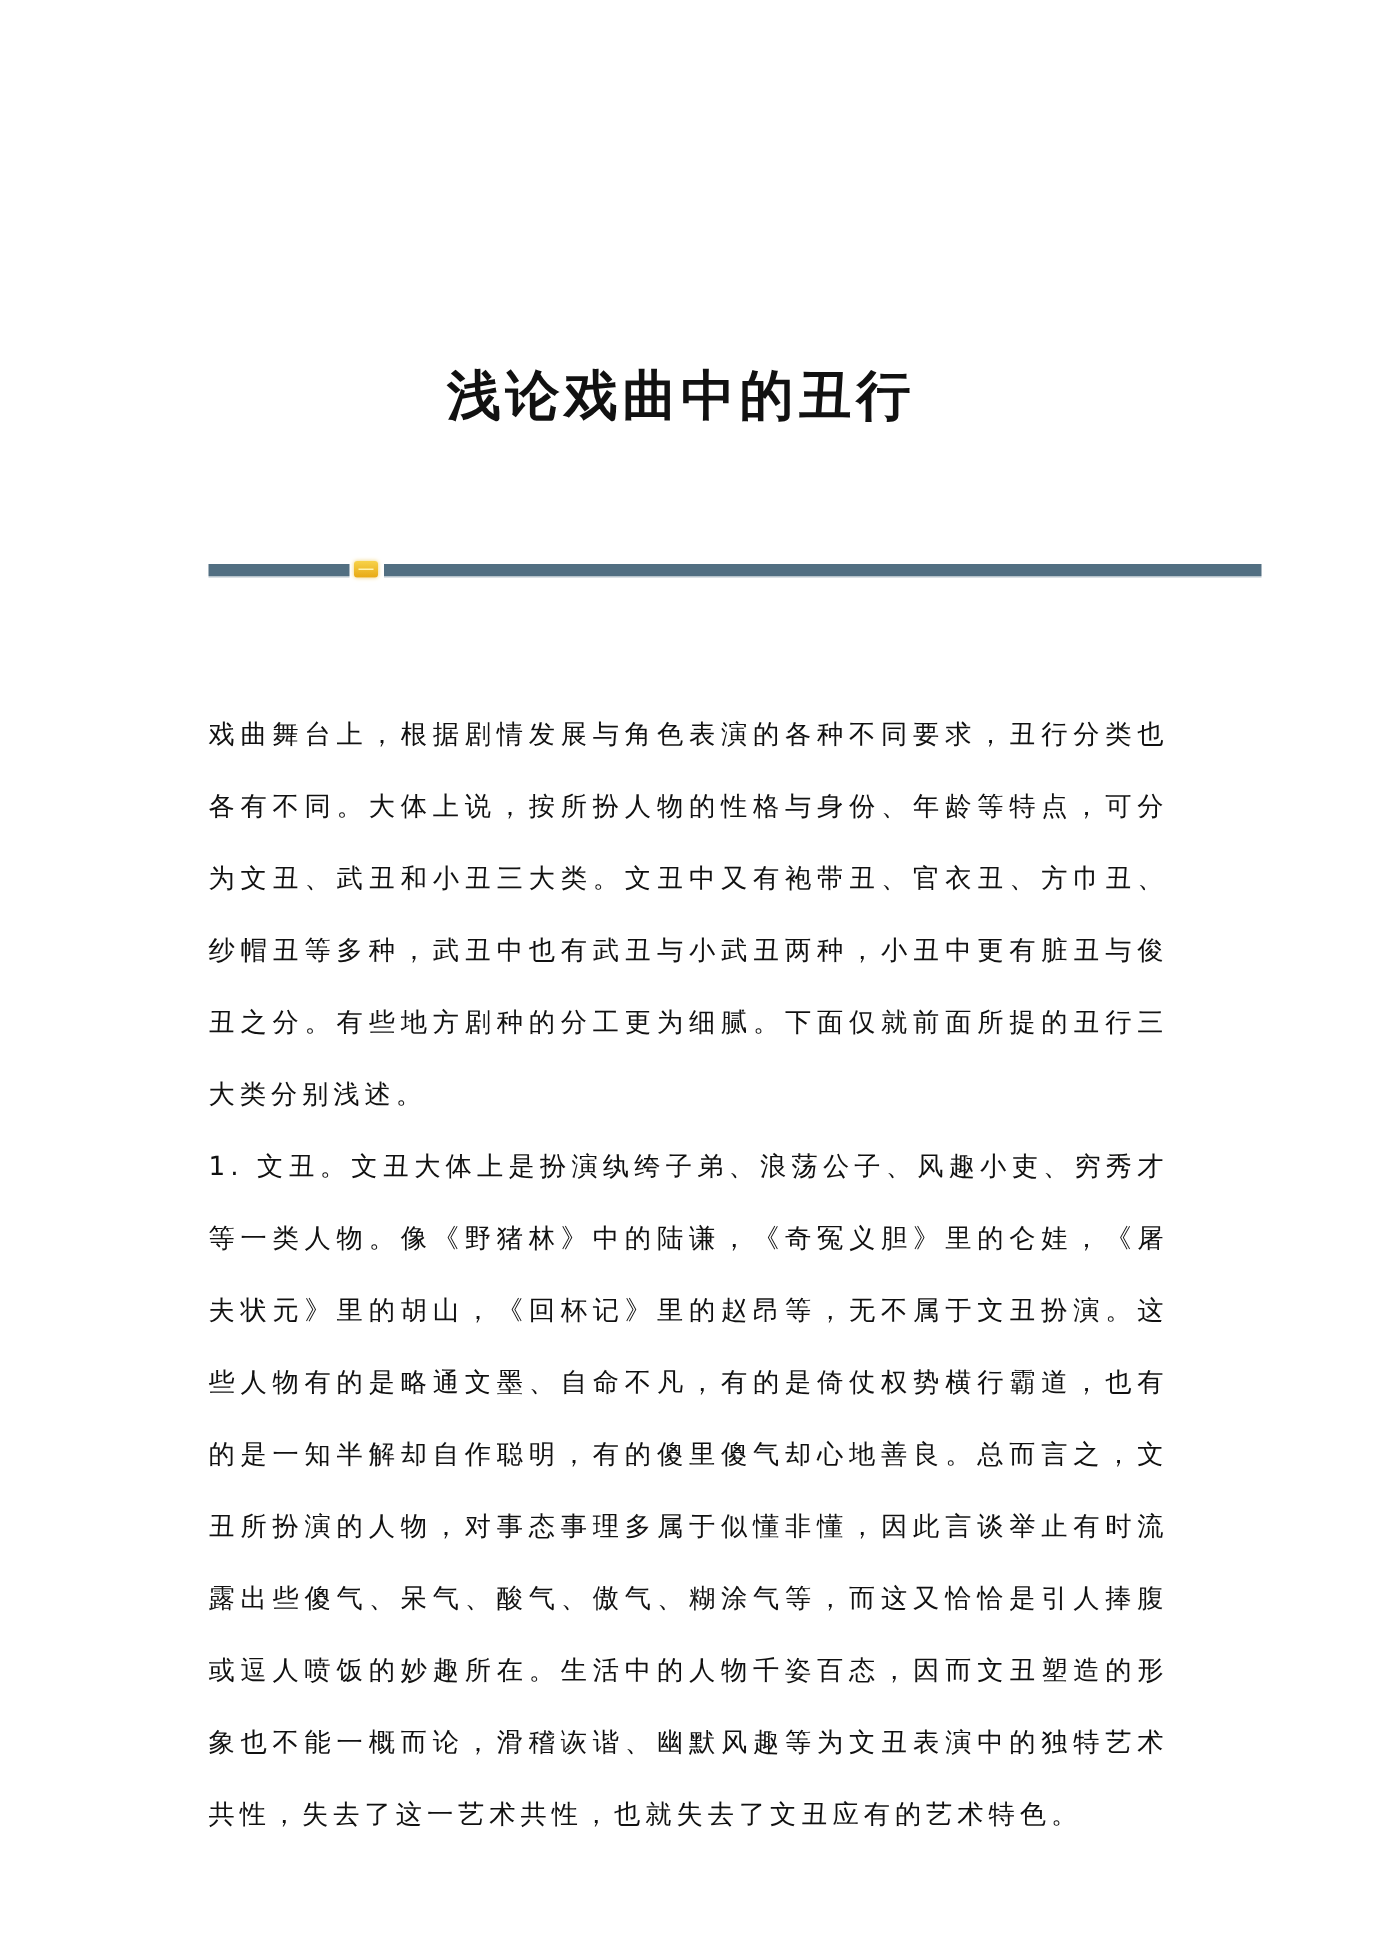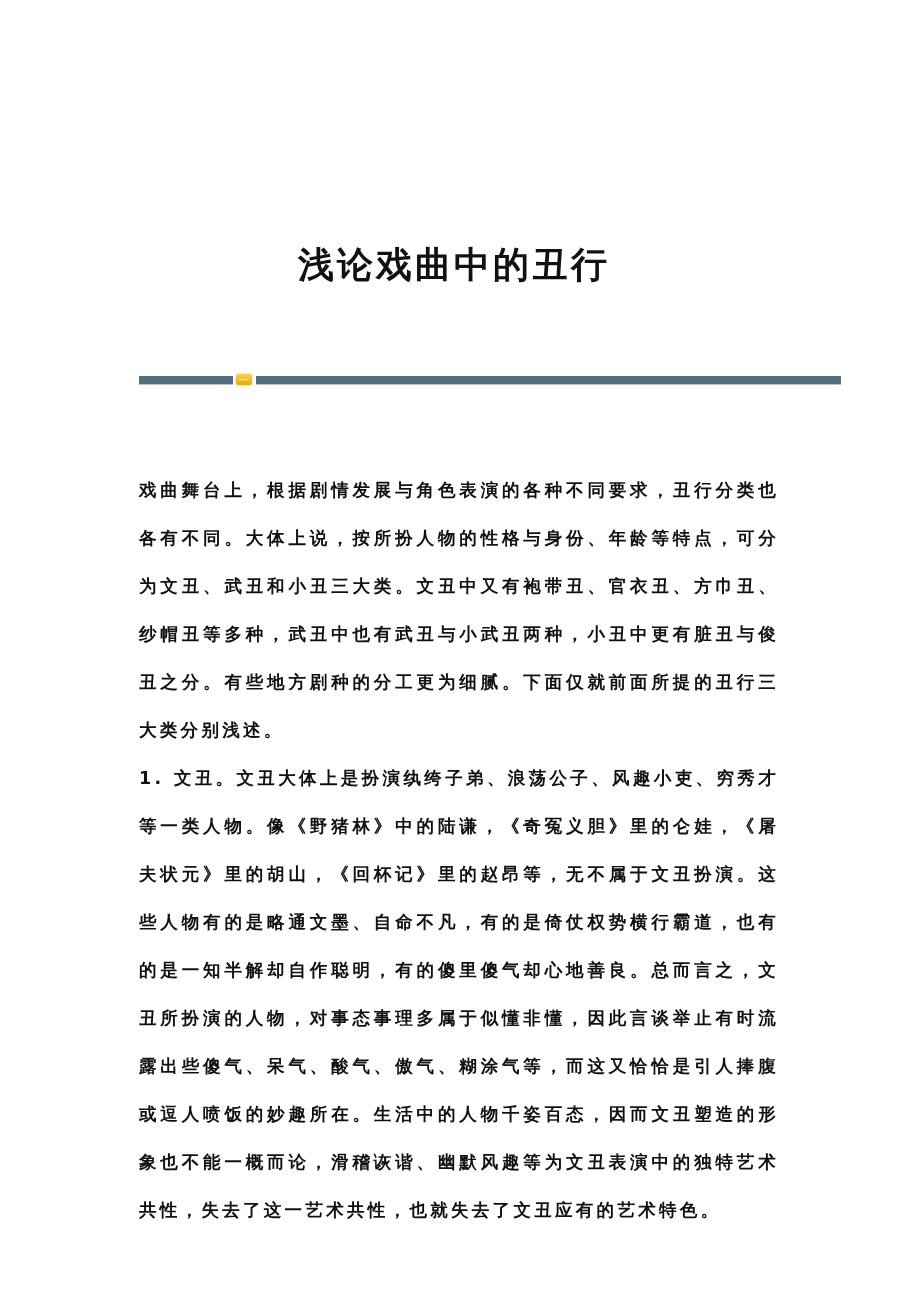--- a/index.html
+++ b/index.html
@@ -11,21 +11,21 @@
   .rule { position: absolute; top: 376px; height: 8px; background: #526f82; }
   .rule.left { left: 139px; width: 94px; }
   .rule.right { left: 256px; width: 585px; }
   .rule-hl { position: absolute; top: 384px; height: 1px; background: #b8c4cc; }
   .ornament { position: absolute; left: 236px; top: 374px; width: 16px; height: 11px;
               background: linear-gradient(#f7d24a, #e8a914); border-radius: 2px;
               box-shadow: 0 0 3px #f0d070; }
   .ornament::after { content: ""; position: absolute; left: 3px; right: 3px; top: 5px; height: 1px; background: #fff3b0; }
   .body { position: absolute; left: 139px; top: 466px; width: 640px; }
   .para { margin: 0; font-size: 17.5px; line-height: 48px; letter-spacing: 3.3px; color: #111;
-          text-align: justify; font-weight: bold; }
+          text-align: justify; }
 </style>
 </head>
 <body>
 
 <div>
   <h1 class="title">浅论戏曲中的丑行</h1>
 
   <div class="rule left"></div>
   <div class="rule-hl" style="left:139px;width:94px;"></div>
   <div class="ornament"></div>

